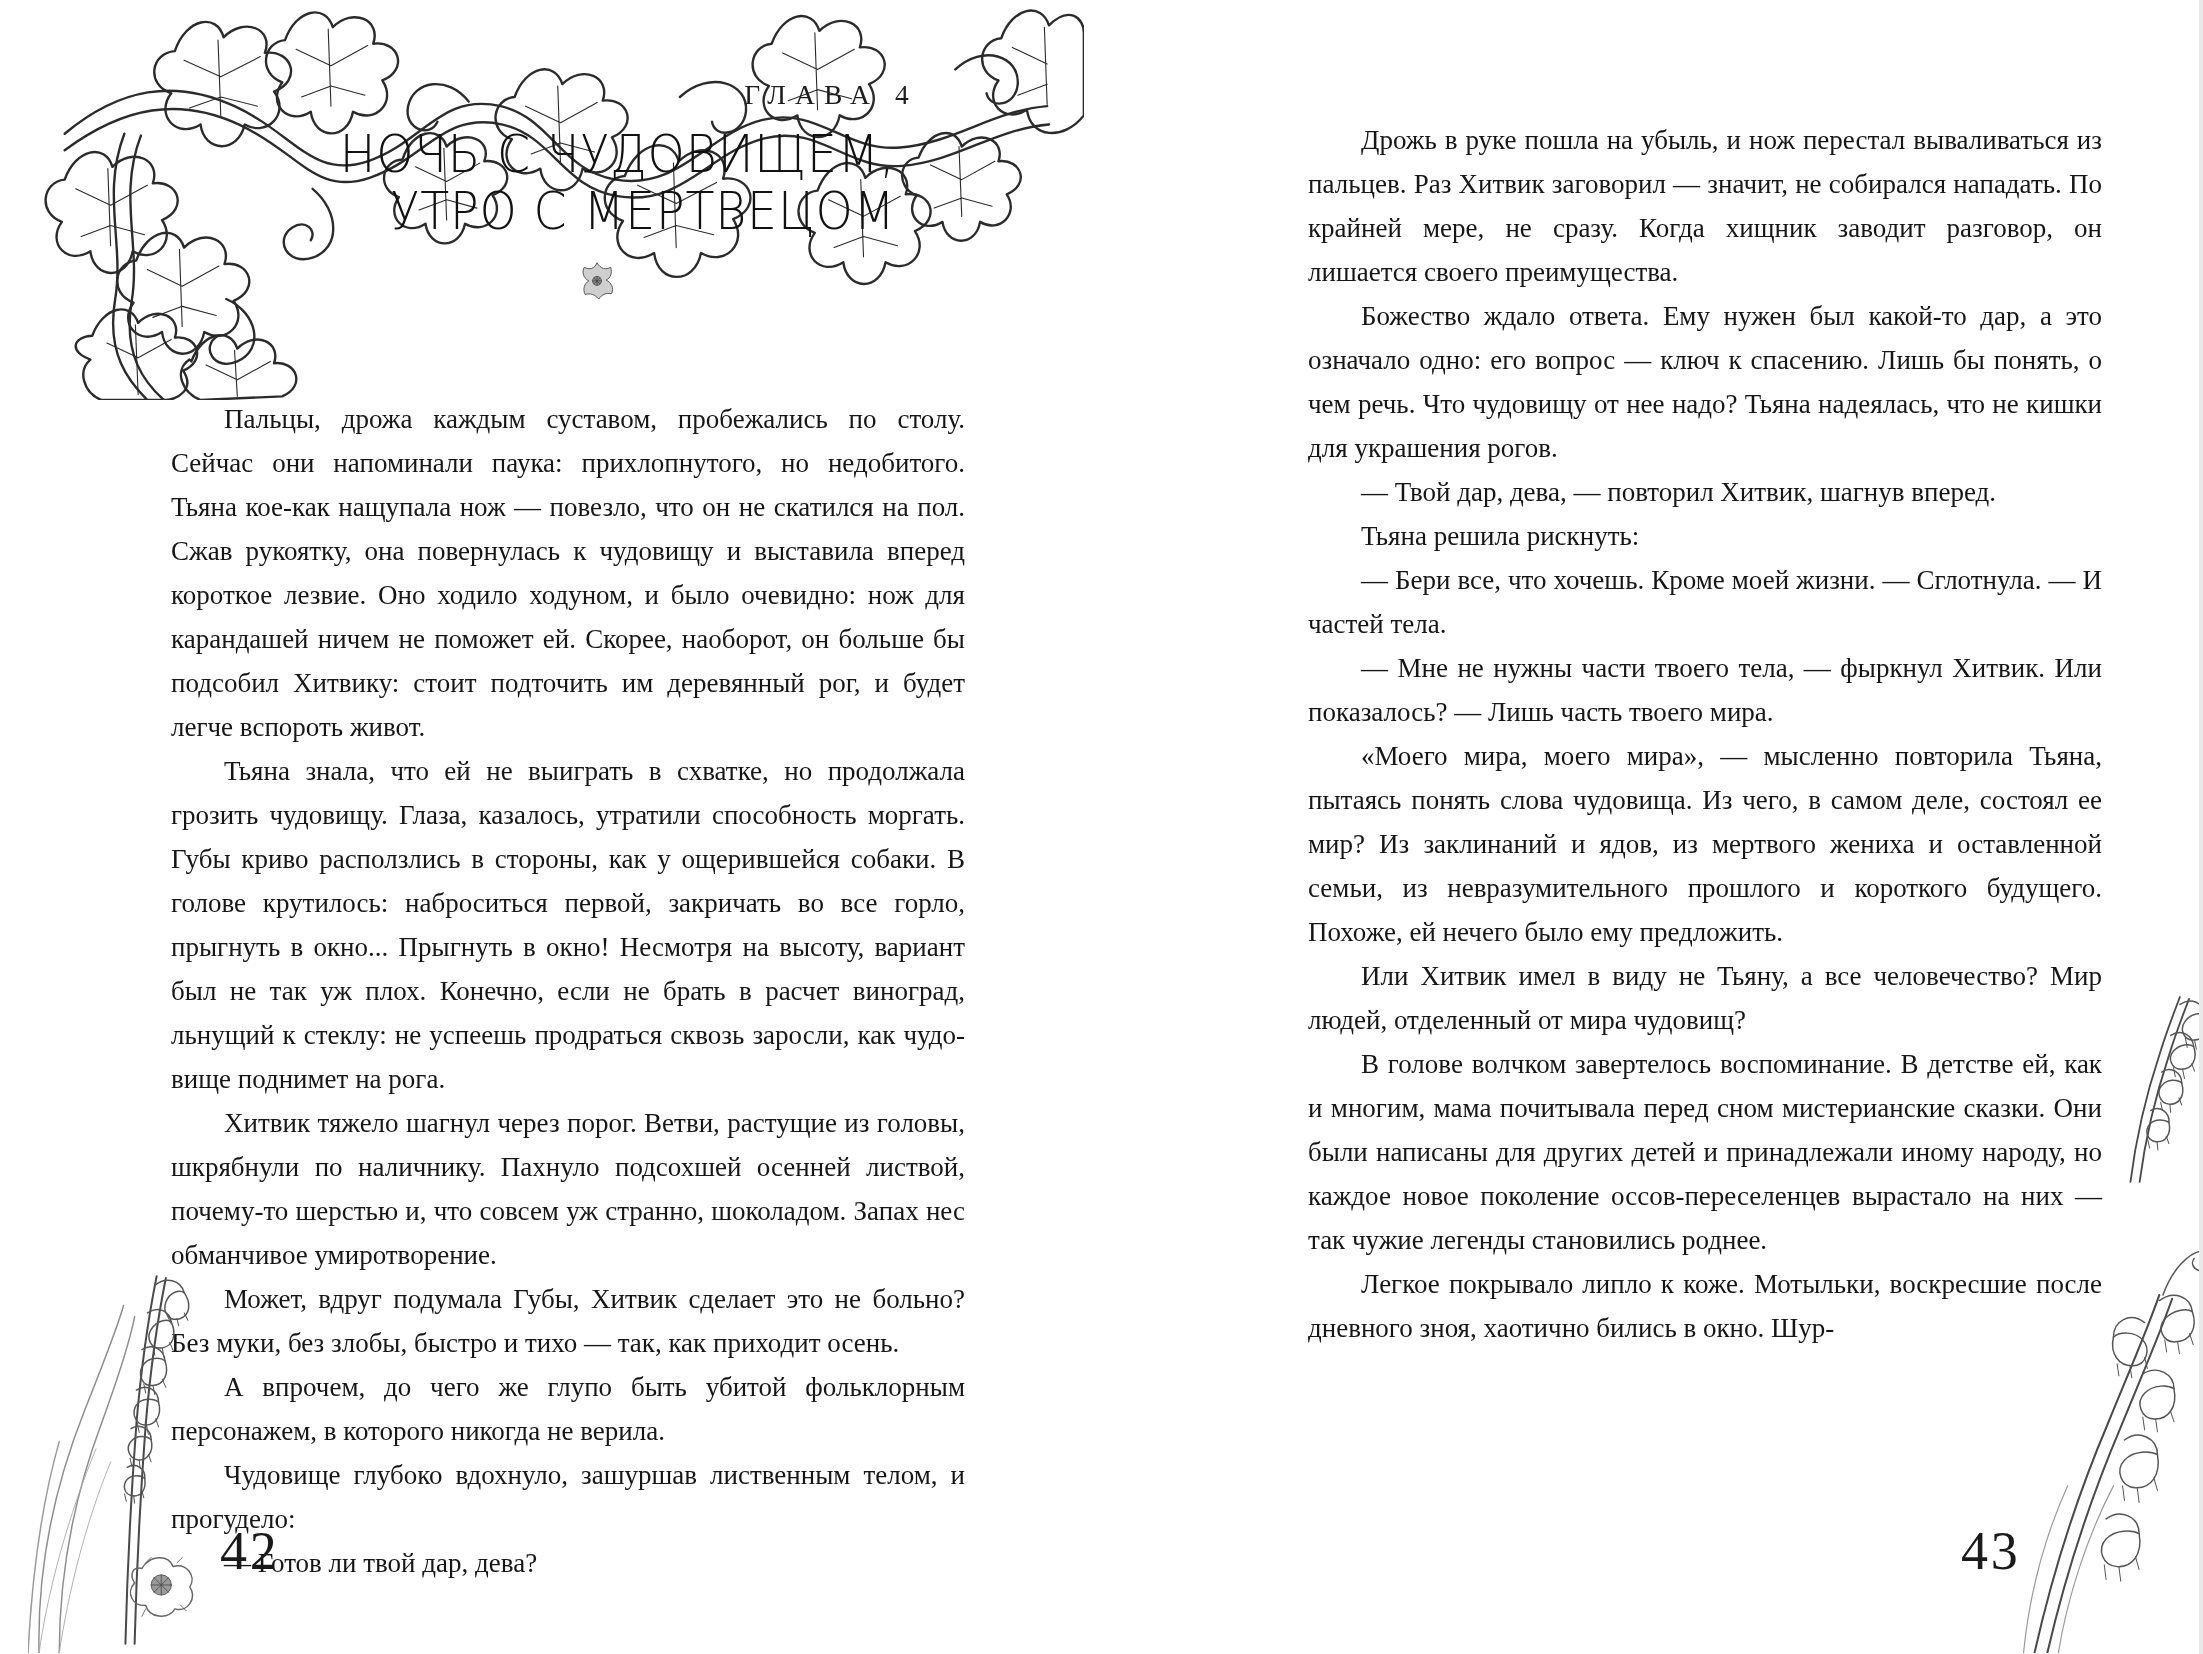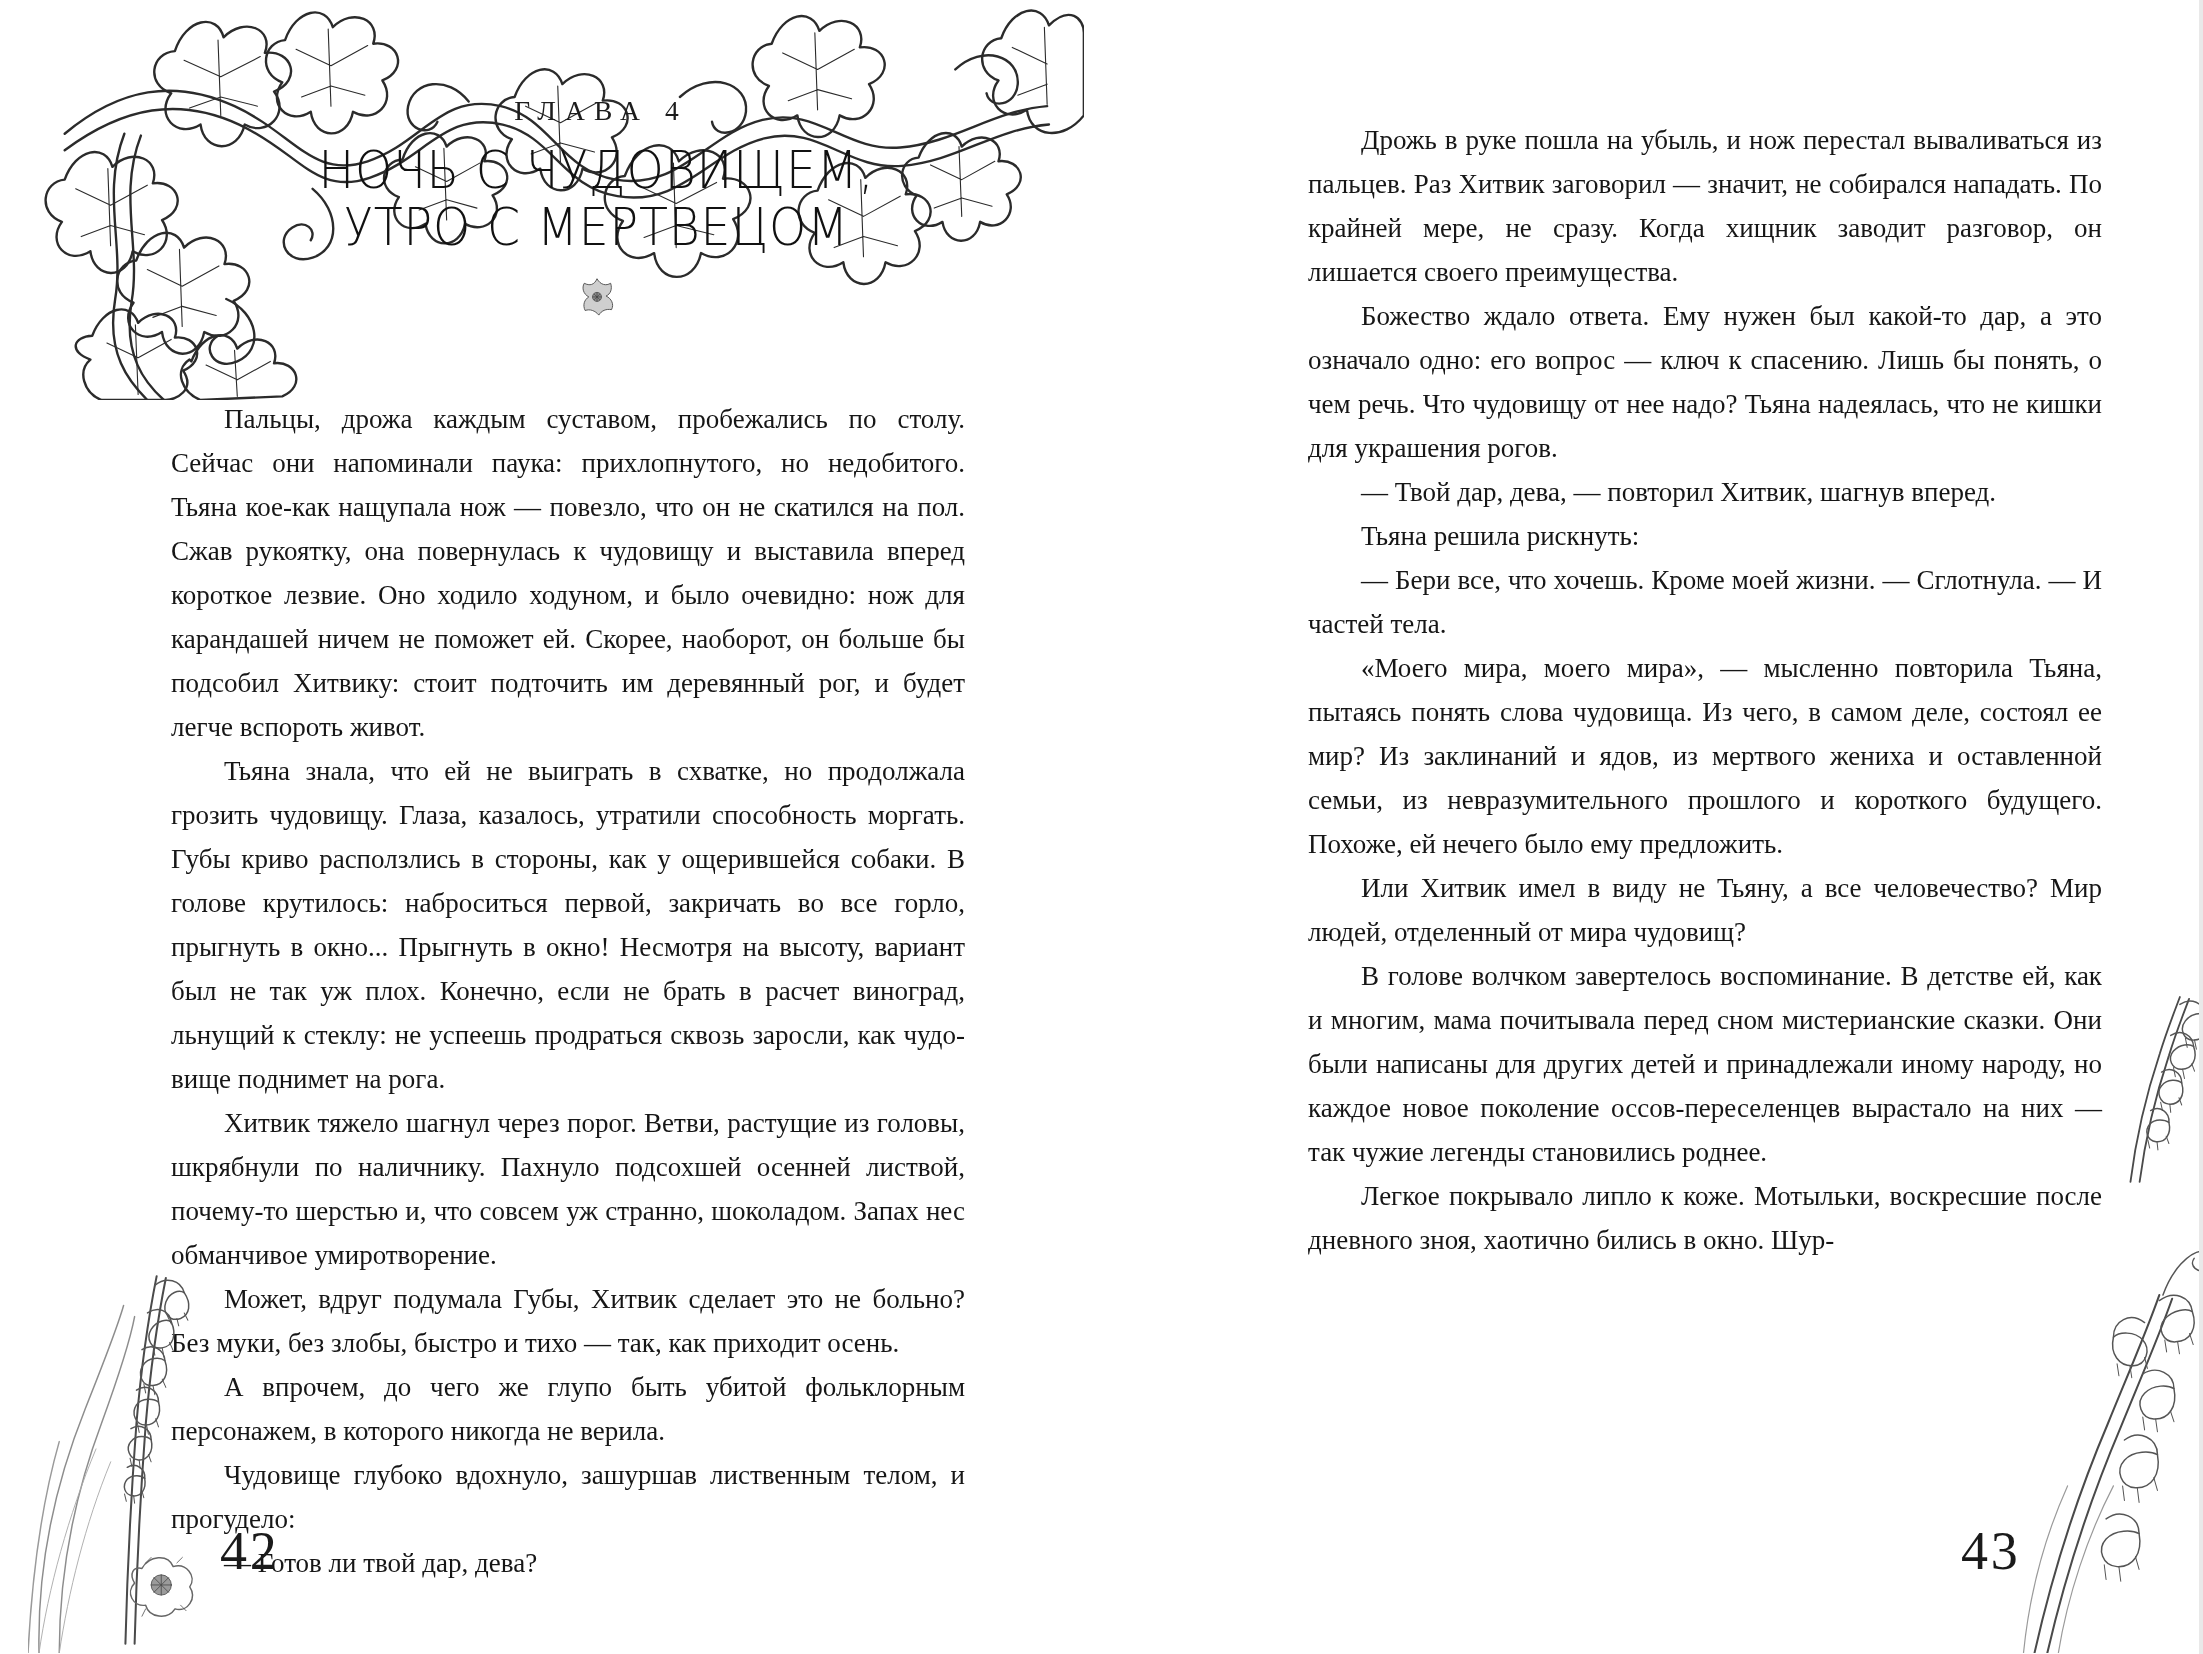--- a/index.html
+++ b/index.html
@@ -59,22 +59,21 @@
     height: 459px;
   }
   .ornament svg { display: block; width: 100%; height: 100%; }
 
   
   .chapter-head {
     position: absolute;
     left: 275px;
     top: 79px;
     width: 643px;
-    text-align: center;
-    margin-top: 16px;
+    text-align: right;
   }
   .chapter-number {
     font-family: "Liberation Serif", "DejaVu Serif", serif;
     font-size: 27.5px;
     letter-spacing: 9.2px;
     color: #1c1c1c;
     margin-left: 9.2px;
     white-space: nowrap;
   }
   .chapter-title {
@@ -216,20 +215,21 @@
     <p>Чудовище глубоко вдохнуло, зашуршав лиственным телом, и прогудело:</p>
     <p>— Готов ли твой дар, дева?</p>
   </div>
 
   <div class="col right">
     <p>Дрожь в руке пошла на убыль, и нож перестал вывали­ваться из пальцев. Раз Хитвик заговорил — значит, не со­бирался нападать. По крайней мере, не сразу. Когда хищ­ник заводит разговор, он лишается своего преимущества.</p>
     <p>Божество ждало ответа. Ему нужен был какой-то дар, а это означало одно: его вопрос — ключ к спасению. Лишь бы понять, о чем речь. Что чудовищу от нее надо? Тьяна надеялась, что не кишки для украшения рогов.</p>
     <p>— Твой дар, дева, — повторил Хитвик, шагнув вперед.</p>
     <p>Тьяна решила рискнуть:</p>
     <p>— Бери все, что хочешь. Кроме моей жизни. — Сглот­нула. — И частей тела.</p>
+    <p>— Мне не нужны части твоего тела, — фыркнул Хитвик. Или показалось? — Лишь часть твоего мира.</p>
     <p>«Моего мира, моего мира», — мысленно повторила Тьяна, пытаясь понять слова чудовища. Из чего, в самом деле, состоял ее мир? Из заклинаний и ядов, из мертвого жениха и оставленной семьи, из невразумительного про­шлого и короткого будущего. Похоже, ей нечего было ему предложить.</p>
     <p>Или Хитвик имел в виду не Тьяну, а все человечество? Мир людей, отделенный от мира чудовищ?</p>
     <p>В голове волчком завертелось воспоминание. В детстве ей, как и многим, мама почитывала перед сном мисте­рианские сказки. Они были написаны для других детей и принадлежали иному народу, но каждое новое поколе­ние оссов-переселенцев вырастало на них — так чужие ле­генды становились роднее.</p>
     <p>Легкое покрывало липло к коже. Мотыльки, воскрес­шие после дневного зноя, хаотично бились в окно. Шур-</p>
   </div>
 
   <div class="ornament lily-bottom-left">
     <svg viewBox="0 0 210 470" fill="none" stroke="#555555" stroke-width="1.6" stroke-linecap="round" stroke-linejoin="round">
 
       <path d="M12 470 C 10 380, 28 290, 62 205 C 80 160, 96 120, 104 92" stroke="#8d8d8d"></path>

